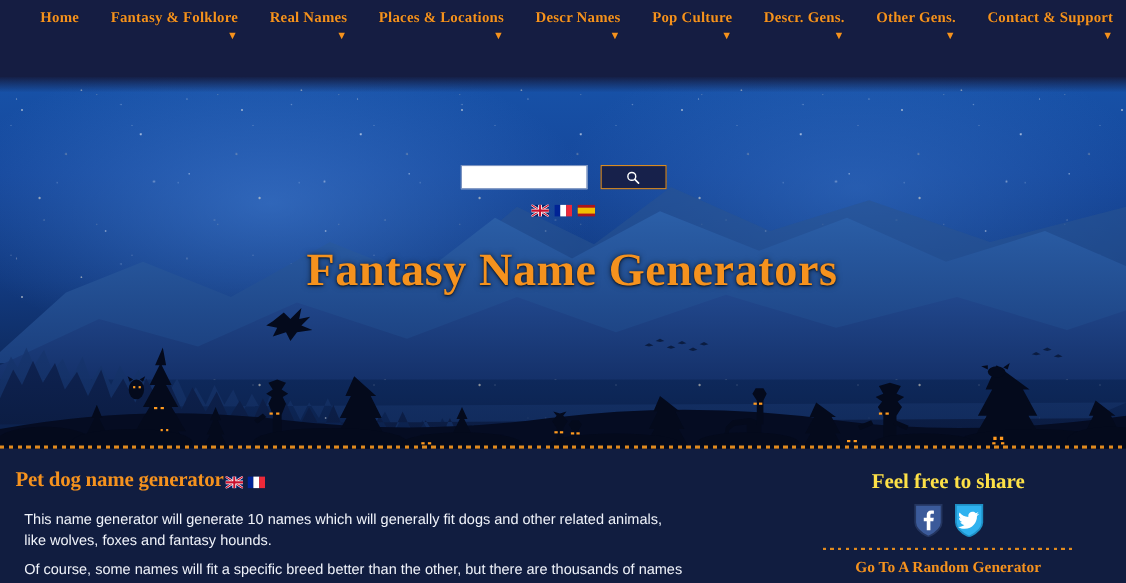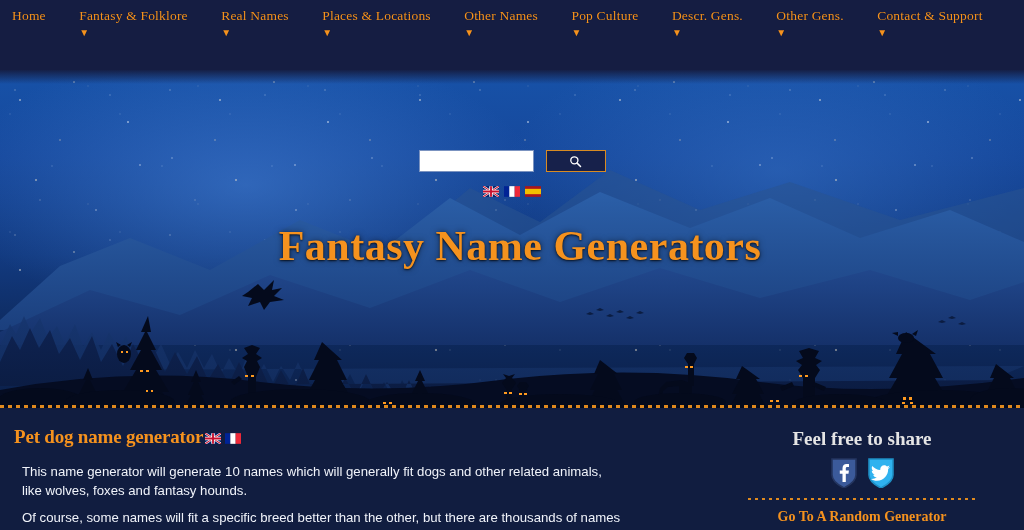--- a/index.html
+++ b/index.html
@@ -19,24 +19,24 @@
     height: 70px;
     background: #151d42;
     display: flex;
     align-items: flex-start;
     justify-content: space-between;
     padding: 6px 10px 0 10px;
     z-index: 20;
   }
   .nav-item {
     flex: 1 1 auto;
-    text-align: left;
+    text-align: right;
     color: #f5921e;
     font-family: "Liberation Serif", serif;
-    font-weight: normal;
+    font-weight: bold;
     font-size: 13.5px;
     line-height: 1.45;
     letter-spacing: .2px;
     cursor: pointer;
     padding: 0 2px;
     text-shadow: 0 0 1px rgba(0,0,0,.4);
   }
   .nav-item .lbl { display: block; }
   .nav-item .caret {
     display: block;
@@ -181,21 +181,21 @@
   .intro {
     margin-top: 14px;
     color: #f0f3fa;
     font-size: 13.2px;
     line-height: 1.45;
     max-width: 615px;
   }
   .intro p { margin: 8px; }
 
   .share-title {
-    color: #e5e5e5;
+    color: #fde047;
     font-family: "Liberation Serif", serif;
     font-weight: bold;
     font-size: 19px;
   }
   .share-icons {
     margin-top: 7px;
     display: flex; justify-content: center; gap: 9px;
   }
   .share-icons svg { display: block; cursor: pointer; }
 
@@ -227,21 +227,21 @@
   </div>
   <div class="nav-item">
     <span class="lbl">Real Names</span>
     <span class="caret">▼</span>
   </div>
   <div class="nav-item">
     <span class="lbl">Places &amp; Locations</span>
     <span class="caret">▼</span>
   </div>
   <div class="nav-item">
-    <span class="lbl">Other Names</span>
+    <span class="lbl">Descr Names</span>
     <span class="caret">▼</span>
   </div>
   <div class="nav-item">
     <span class="lbl">Pop Culture</span>
     <span class="caret">▼</span>
   </div>
   <div class="nav-item">
     <span class="lbl">Descr. Gens.</span>
     <span class="caret">▼</span>
   </div>

